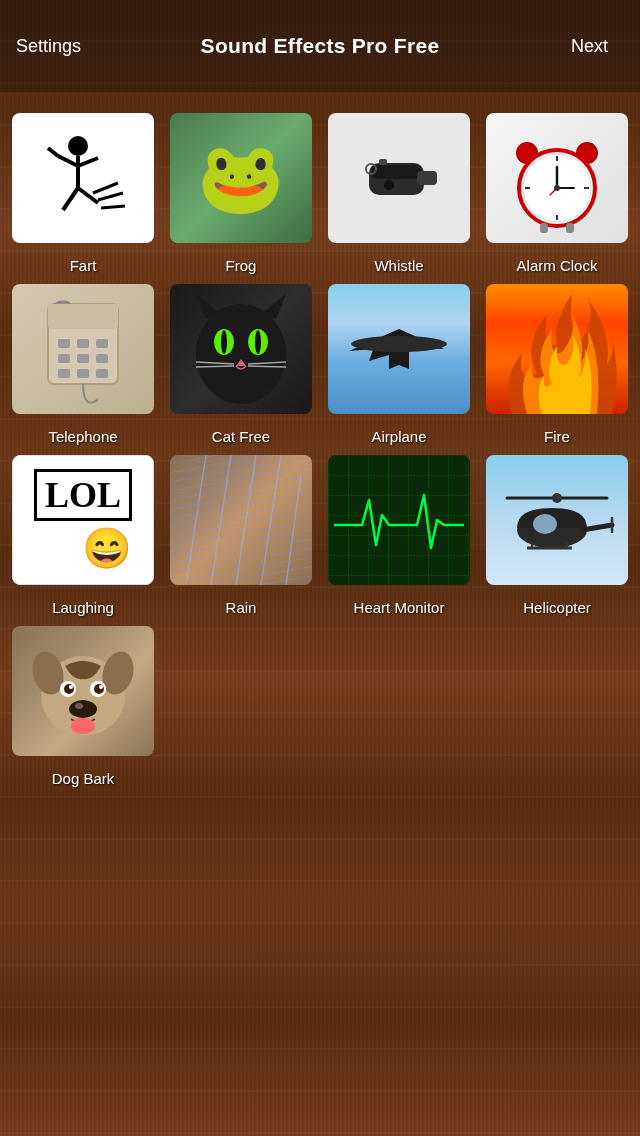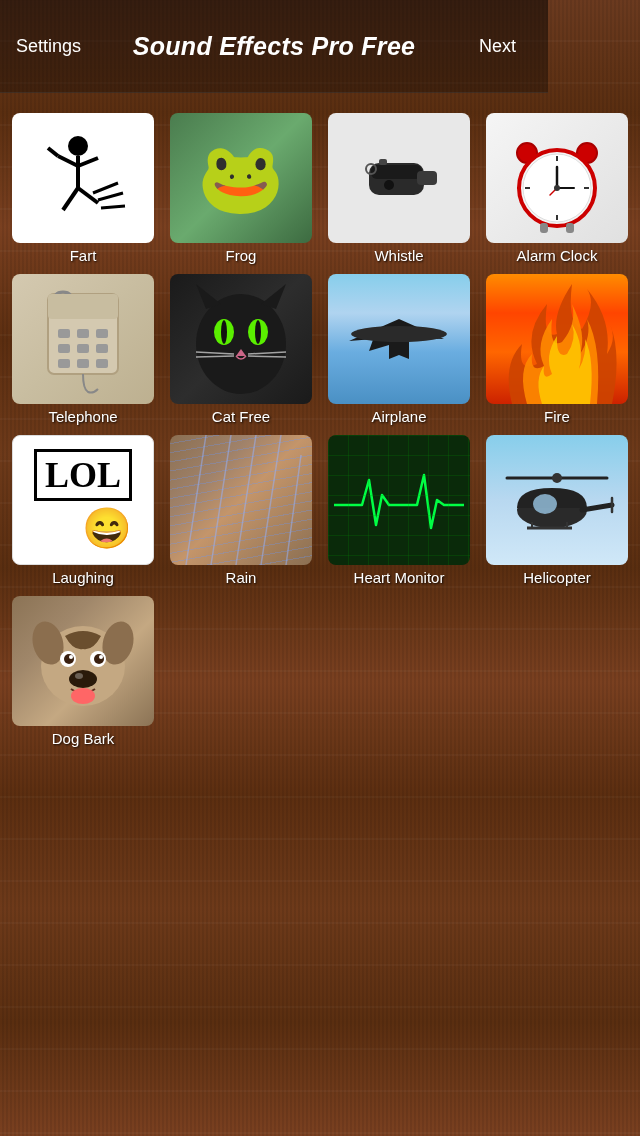--- a/index.html
+++ b/index.html
@@ -37,36 +37,35 @@
           #5c2e10 70%,
           #6e3a1a 80%,
           #5a2e10 90%,
           #7a4020 100%
         );
     }
 
     
     .header {
       position: relative;
-      width: 548px;
+      width: 640px;
       height: 93px;
       display: flex;
       align-items: center;
       justify-content: center;
       background: linear-gradient(180deg, rgba(0,0,0,0.5) 0%, rgba(0,0,0,0.3) 100%);
       border-bottom: 1px solid rgba(255,255,255,0.1);
     }
 
     .header-title {
       color: #ffffff;
-      font-size: 25px;
+      font-size: 21px;
       font-weight: 600;
       text-align: center;
       letter-spacing: 0.3px;
-      font-style: italic;
     }
 
     .header-settings {
       position: absolute;
       left: 16px;
       color: #ffffff;
       font-size: 18px;
       font-weight: 400;
       cursor: pointer;
     }
@@ -106,21 +105,21 @@
       align-items: center;
       justify-content: center;
       background: #ccc;
       position: relative;
     }
 
     .grid-item-label {
       color: #ffffff;
       font-size: 15px;
       font-weight: 400;
-      margin-top: 4px;
+      margin-top: 14px;
       text-align: center;
       text-shadow: 1px 1px 2px rgba(0,0,0,0.8);
     }
 
     
     .img-fart {
       background: #ffffff;
     }
 
     .img-police-car {

